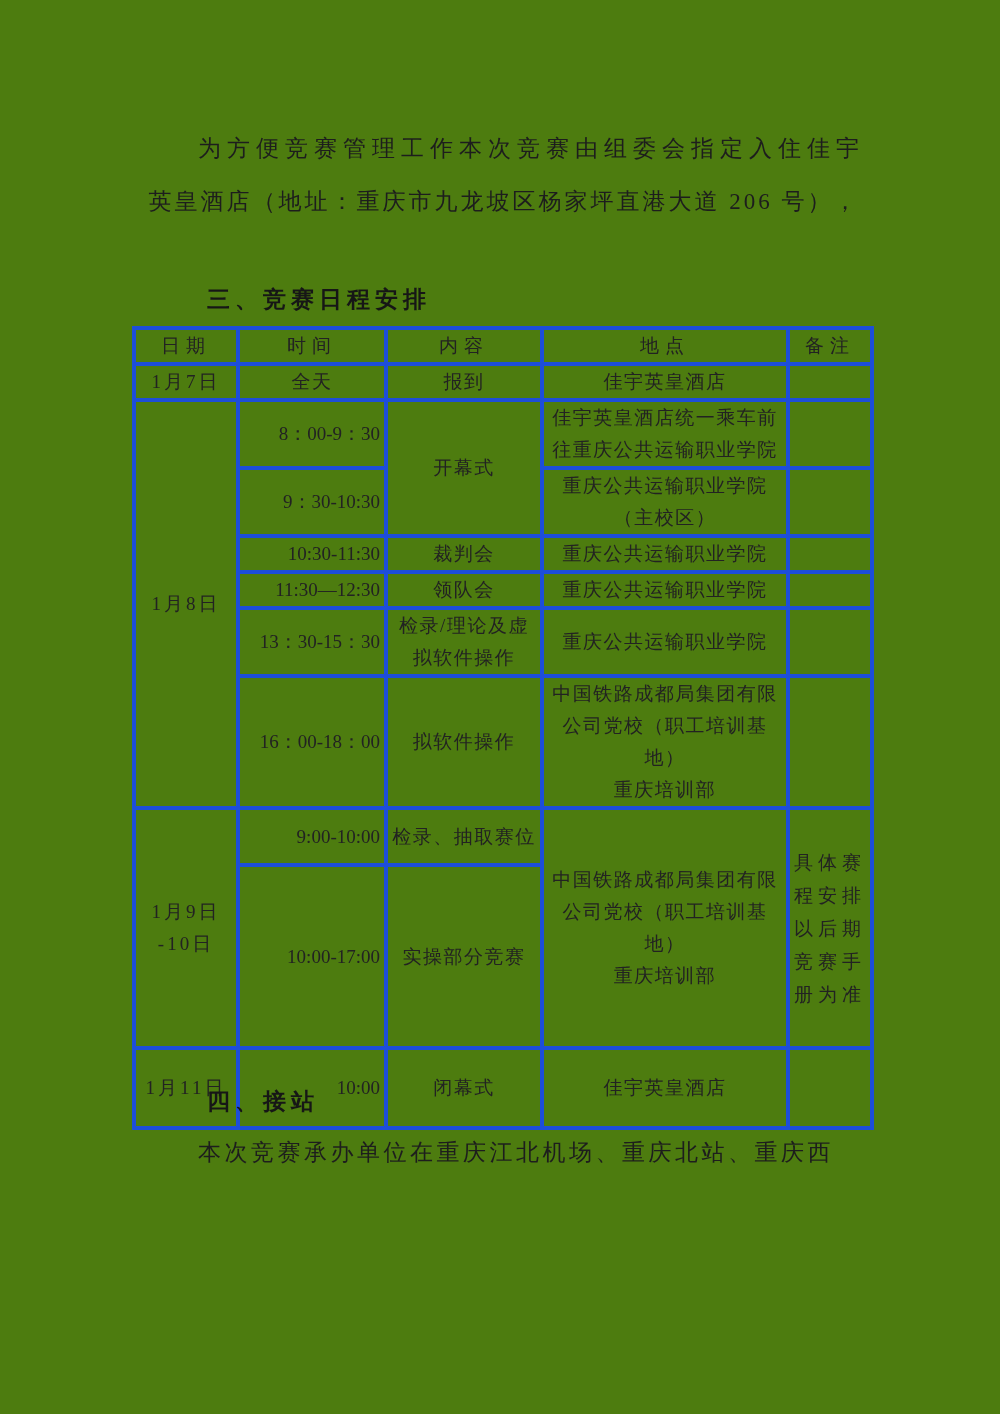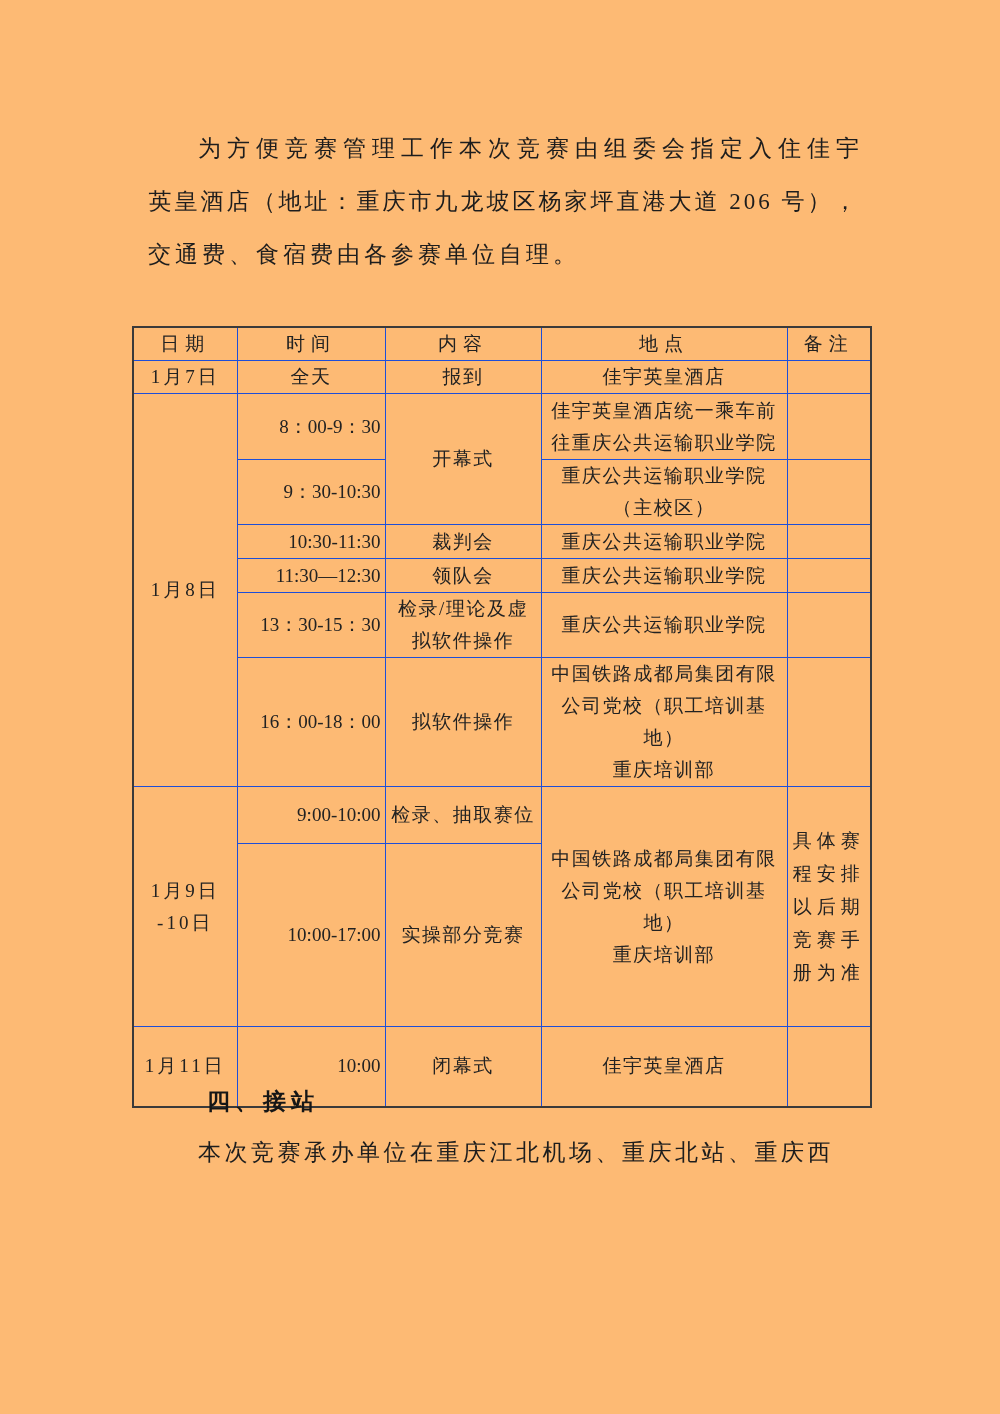--- a/index.html
+++ b/index.html
@@ -1,17 +1,17 @@
 <!DOCTYPE html>
 <html><head>
 <meta charset="utf-8">
 <style>
   html,body { margin:0; padding:0; background:#ffffff; }
   .page {
-    position:relative; width:1000px; height:1414px; background:#fdba74;
+    position:relative; width:1000px; height:1414px; background:#4d7c0f;
     font-family:"Liberation Serif","DejaVu Serif",serif; color:#1d1d1d;
     overflow:hidden;
   }
   .para { position:absolute; font-size:23px; line-height:53px; }
   .para .line { white-space:nowrap; }
   #p1 { top:122px; left:148px; width:712px; }
   #p1 .l1 { padding-left:50px; letter-spacing:6px; }
   #p1 .l2 { letter-spacing:3px;text-align:center; }
   #p1 .l3 { letter-spacing:4px; }
   #p2 { top:1126px; left:148px; width:712px; }
@@ -26,21 +26,21 @@
   #h-sec4 { top:1086px; }
   #h-sec5 { top:1240px; }
 
   table.schedule {
     position:absolute; left:132px; top:326px; width:738px;
     border-collapse:collapse; table-layout:fixed;
     font-size:19px; color:#222222;
     border:2px solid #3a3a3a;
   }
   .schedule th, .schedule td {
-    border:1px solid #1d4ed8; padding:0 4px;
+    border:4px solid #1d4ed8; padding:0 4px;
     text-align:center; vertical-align:middle;
     white-space:pre-line; line-height:32px; font-weight:normal;
     overflow:hidden;
   }
   .schedule th { letter-spacing:6px; }
   .schedule td.date { letter-spacing:3px; }
   .schedule td.zh   { letter-spacing:1.5px;margin-top:12px; }
   .schedule td.time { letter-spacing:0;text-align:right; }
   .schedule td.note { letter-spacing:5px; line-height:33px; }
   tr.r0{height:30px} tr.r1{height:29px} tr.r2{height:66px} tr.r3{height:62px}
@@ -48,23 +48,23 @@
   tr.r8{height:57px} tr.r9{height:183px} tr.r10{height:80px}
 </style>
 </head>
 <body>
 
 <div class="page">
 
   <div class="para" id="p1">
     <div class="line l1">为方便竞赛管理工作本次竞赛由组委会指定入住佳宇</div>
     <div class="line l2">英皇酒店（地址：重庆市九龙坡区杨家坪直港大道 206 号），</div>
-    <div class="line l3">交通费、食宿费由各参赛单位自理。</div>
   </div>
 
+  <div class="heading" id="h-sec3">三、竞赛日程安排</div>
 
   <table class="schedule">
     <colgroup>
       <col style="width:104px">
         <col style="width:148px">
         <col style="width:156px">
         <col style="width:246px">
         <col style="width:84px">
     </colgroup>
     <tbody>

